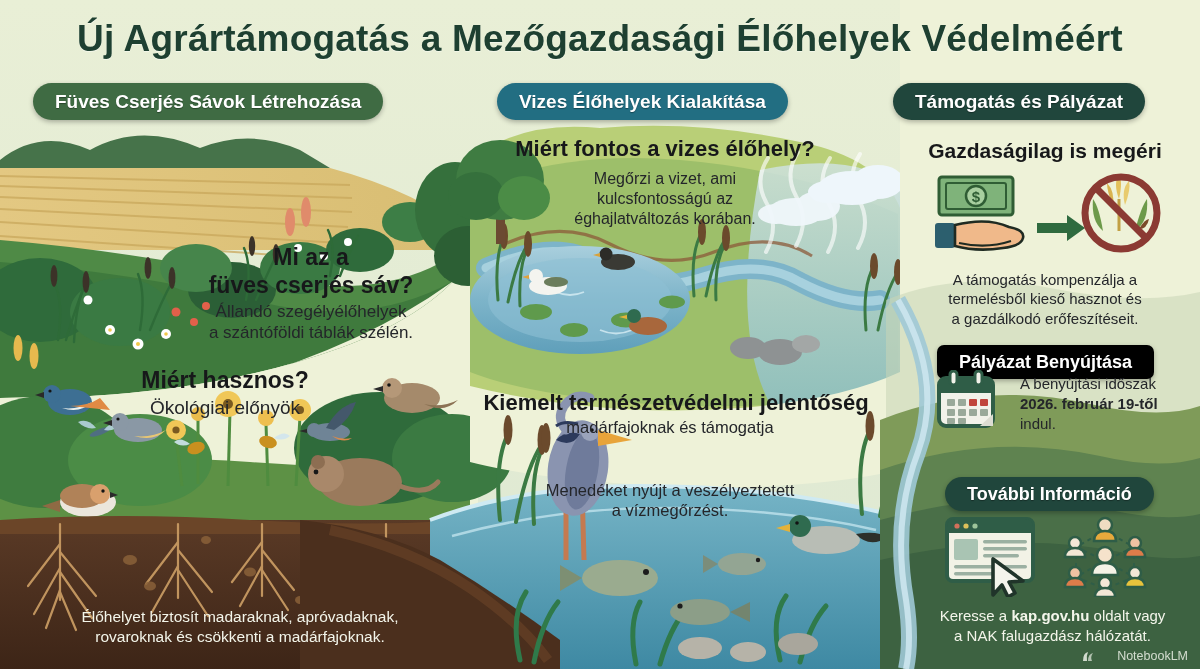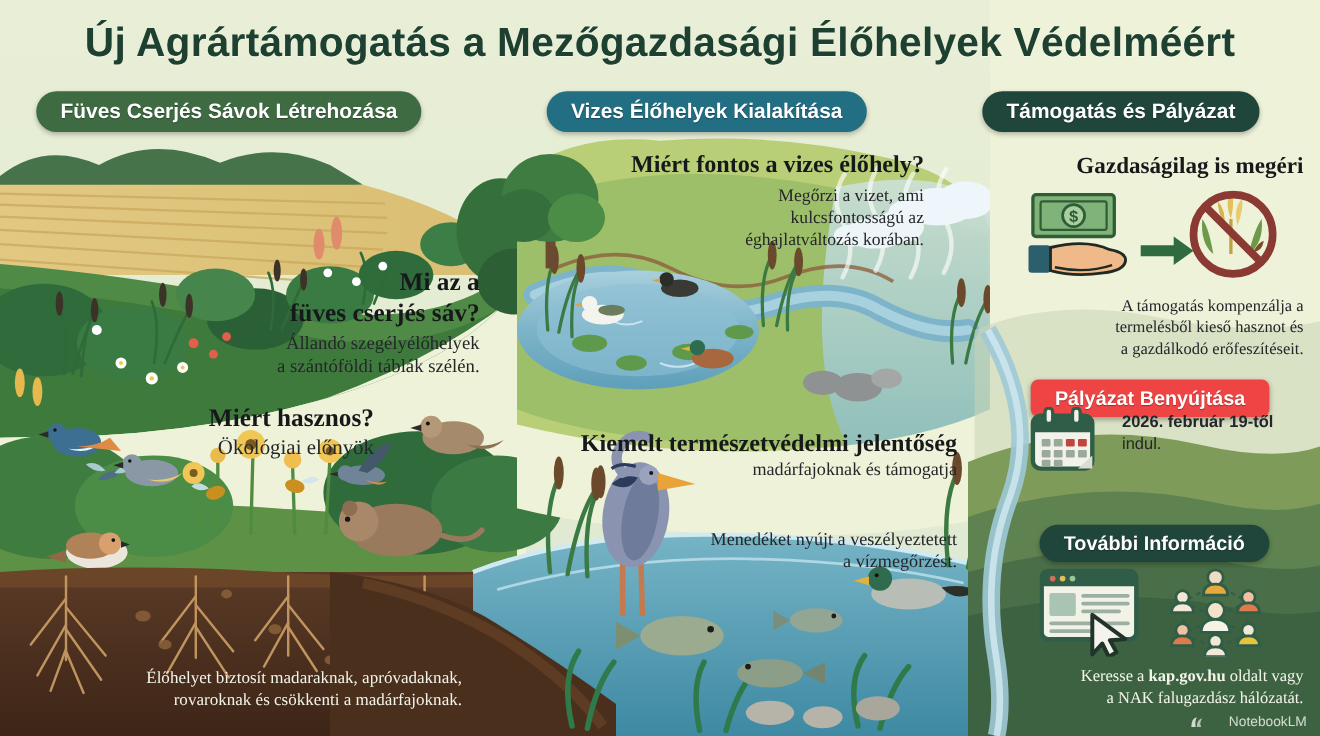--- a/index.html
+++ b/index.html
@@ -26,21 +26,21 @@
     text-shadow:0 1px 1px rgba(0,0,0,.35);
   }
   #pill-grass{left:33px;top:83px;background:#3f6b43;}
   #pill-wet{left:497px;top:83px;background:#226e82;}
   #pill-sup{left:893px;top:83px;background:#20463c;}
 
   .h-dark{color:#17181a;font-weight:bold;}
   .p-dark{color:#24262a;}
   .p-light{color:#f3f5ea;}
   .txtblock{position:absolute;line-height:1.22;}
-  .ctr{text-align:right;font-family:Liberation Serif, serif;}
+  .ctr{text-align:center;}
 
   #t-mi{left:186px;top:243px;width:250px;}
   #t-mi .hl{font-size:23px;}
   #t-mi .sl{font-size:17px;margin-top:3px;}
 
   #t-miert{left:110px;top:366px;width:230px;}
   #t-miert .hl{font-size:23px;}
   #t-miert .sl{font-size:19px;margin-top:2px;}
 
   #t-soil{left:60px;top:607px;width:360px;font-size:15.5px;line-height:1.3;}
@@ -50,21 +50,21 @@
   #t-wet .sl{font-size:16px;margin-top:6px;line-height:1.25;}
 
   #t-kiemelt{left:470px;top:390px;width:400px;}
   #t-kiemelt .hl{font-size:22px;margin-left:12px;}
   #t-kiemelt .sl{font-size:16.5px;margin-top:42px;line-height:1.26;}
 
   #t-gazd{left:905px;top:138px;width:280px;}
   #t-gazd .hl{font-size:21px;}
   #t-gazd .sl{font-size:15px;margin-top:106px;line-height:1.3;}
 
-  #pill-paly{left:937px;top:345px;background:#ef4444;font-size:18px;height:34px;border-radius:7px;}
+  #pill-paly{left:937px;top:345px;background:#000000;font-size:18px;height:34px;border-radius:7px;}
   #t-paly{left:1020px;top:374px;width:162px;font-size:15px;line-height:1.34;text-align:left;}
 
   #pill-info{left:945px;top:477px;background:#20463c;font-size:18px;height:34px;border-radius:17px;}
   #t-info{left:920px;top:606px;width:265px;font-size:15px;line-height:1.32;}
   #t-info b{font-weight:bold;}
 
   .icon{position:absolute;}
   #ic-money{left:933px;top:173px;}
   #ic-cal{left:933px;top:370px;}
   #ic-web{left:945px;top:513px;}
@@ -610,20 +610,21 @@
         <rect x="25" y="48" width="8" height="6" rx="1"></rect>
     </g>
     <g fill="#c0453c">
       <rect x="36" y="29" width="8" height="7" rx="1"></rect>
         <rect x="47" y="29" width="8" height="7" rx="1"></rect>
     </g>
     <path d="M47 56 L60 44 L60 56 Z" fill="#dcdcd2"></path>
   </svg>
 
   <div class="txtblock" id="t-paly">
+    <div class="p-dark">A benyújtási időszak</div>
     <div class="p-dark" style="font-weight:bold">2026. február 19-től</div>
     <div class="p-dark">indul.</div>
   </div>
 
   <div class="pill" id="pill-info">További Információ</div>
 
   <svg class="icon" id="ic-web" width="230" height="84" viewBox="0 0 230 84">
     <g>
       <rect x="2" y="6" width="86" height="62" rx="6" fill="#f2f2e6" stroke="#2f5d47" stroke-width="4"></rect>
       <path d="M2 14 q0 -8 8 -8 L80 6 q8 0 8 8 L88 20 L2 20 Z" fill="#2f5d47"></path>

